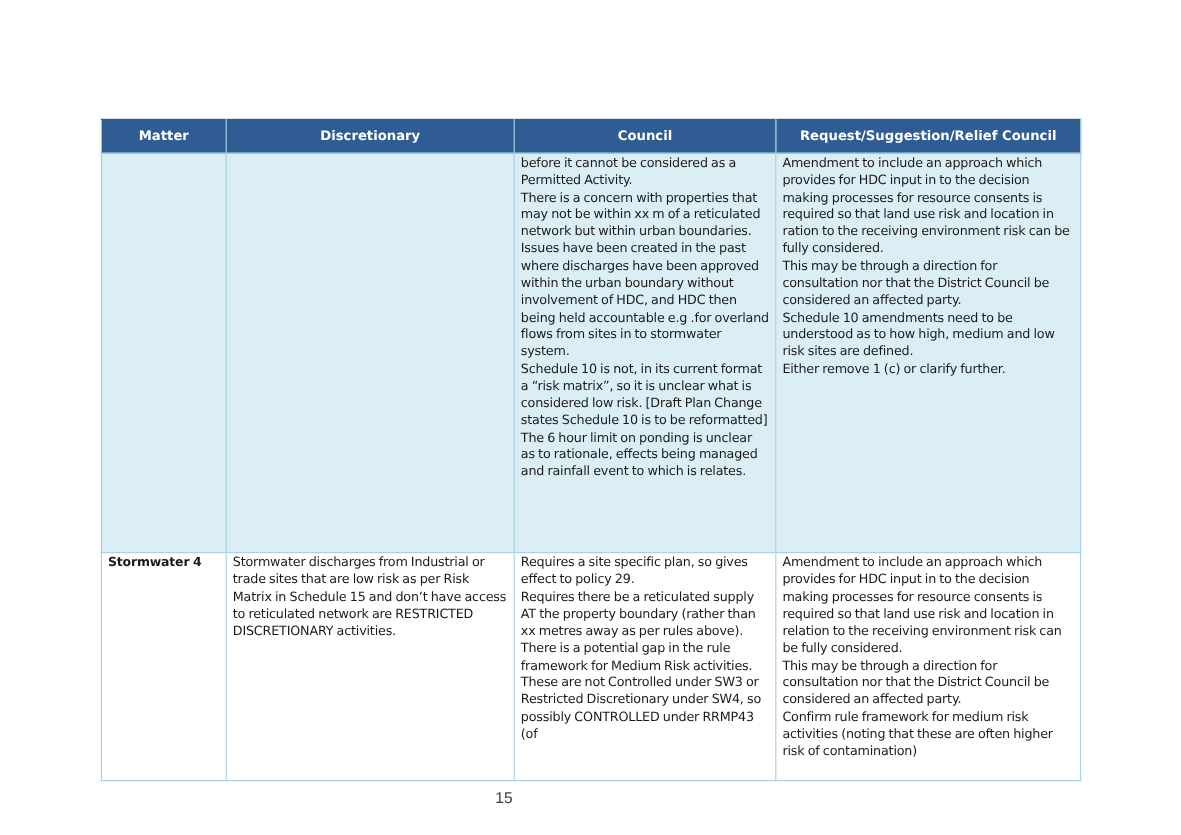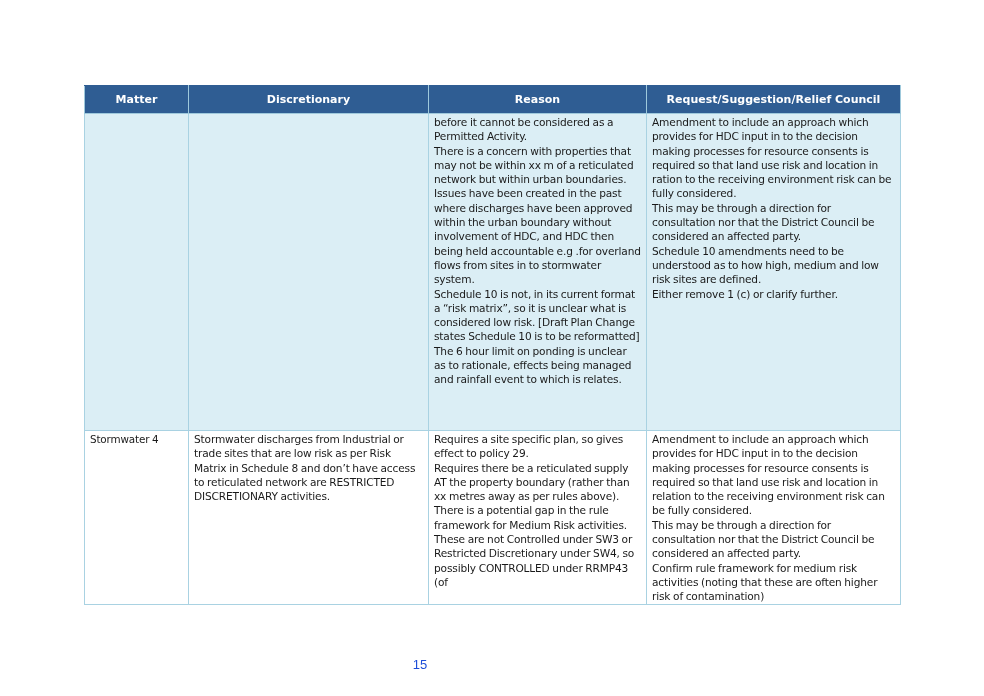--- a/index.html
+++ b/index.html
@@ -10,21 +10,21 @@
     body {
       width: 984px;
       height: 696px;
       position: relative;
       overflow: hidden;
       font-family: "DejaVu Sans", sans-serif;
     }
     .doc-table {
       position: absolute;
       left: 84px;
-      top: 85px;
+      top: 99px;
       width: 816px;
       border-collapse: collapse;
       table-layout: fixed;
     }
     .doc-table col.c1 { width: 104px; }
     .doc-table col.c2 { width: 240px; }
     .doc-table col.c3 { width: 218px; }
     .doc-table col.c4 { width: 254px; }
     .doc-table th {
       background: #2f5d93;
@@ -35,67 +35,67 @@
       padding: 0 4px;
       text-align: center;
       border: 1px solid #9fc9dc;
       border-top: 1px solid #2f5d93;
     }
     .doc-table td {
       vertical-align: top;
       font-size: 10.6px;
       line-height: 14.3px;
       color: #1a1a1a;
-      padding: 1px 5px 0 5px;
+      padding: 1px 5px 16px 5px;
       border: 1px solid #a9d2e2;
       letter-spacing: -0.15px;
       word-spacing: -0.5px;
     }
     .row-shaded td {
       background: #dbeef5;
       height: 315px;
     }
     .row-plain td {
       background: #ffffff;
       height: 171px;
     }
     .matter-bold {
-      font-weight: normal;
+      font-weight: bold;
       font-size: 10.4px;
     }
     .cell-text {
       white-space: pre-line;
       display: block;
     }
     .page-number {
       position: absolute;
       left: 0;
       width: 840px;
       top: 657px;
       text-align: center;
       font-family: "Liberation Sans", sans-serif;
       font-size: 13px;
-      color: #1d4ed8;
+      color: #404040;
     }
   </style>
 </head>
 <body>
 
 <table class="doc-table">
   <colgroup>
     <col class="c1">
       <col class="c2">
       <col class="c3">
       <col class="c4">
   </colgroup>
   <thead>
     <tr>
       <th>Matter</th>
       <th>Discretionary</th>
-      <th>Reason</th>
+      <th>Council</th>
       <th>Request/Suggestion/Relief Council</th>
     </tr>
   </thead>
   <tbody>
     <tr class="row-shaded">
       <td>
         <span class="cell-text matter-bold"></span>
       </td>
       <td>
         <span class="cell-text"></span>
@@ -111,21 +111,21 @@
 This may be through a direction for consultation nor that the District Council be considered an affected party.
 Schedule 10 amendments need to be understood as to how high, medium and low risk sites are defined.
 Either remove 1 (c) or clarify further.</span>
       </td>
     </tr>
     <tr class="row-plain">
       <td>
         <span class="cell-text matter-bold">Stormwater 4</span>
       </td>
       <td>
-        <span class="cell-text">Stormwater discharges from Industrial or trade sites that are low risk as per Risk Matrix in Schedule 8 and don’t have access to reticulated network are RESTRICTED DISCRETIONARY activities.</span>
+        <span class="cell-text">Stormwater discharges from Industrial or trade sites that are low risk as per Risk Matrix in Schedule 15 and don’t have access to reticulated network are RESTRICTED DISCRETIONARY activities.</span>
       </td>
       <td>
         <span class="cell-text">Requires a site specific plan, so gives effect to policy 29.
 Requires there be a reticulated supply AT the property boundary (rather than xx metres away as per rules above).
 There is a potential gap in the rule framework for Medium Risk activities.  These are not Controlled under SW3 or Restricted Discretionary under SW4, so possibly CONTROLLED under RRMP43 (of</span>
       </td>
       <td>
         <span class="cell-text">Amendment to include an approach which provides for HDC input in to the decision making processes for resource consents is required so that land use risk and location in relation to the receiving environment risk can be fully considered.
 This may be through a direction for consultation nor that the District Council be considered an affected party.
 Confirm rule framework for medium risk activities (noting that these are often higher risk of contamination)</span>

